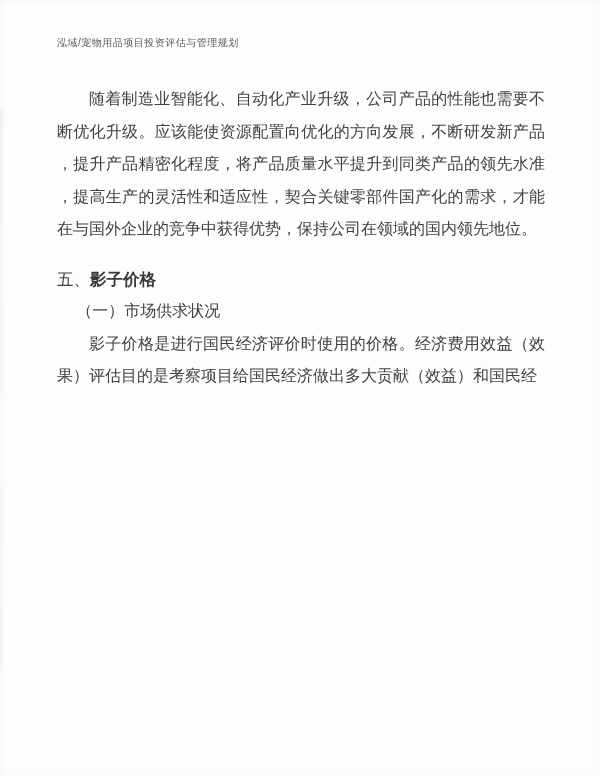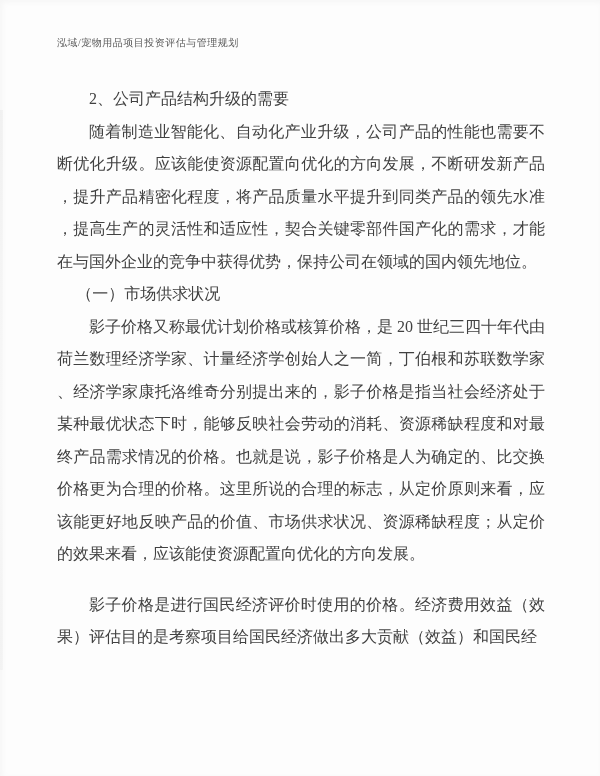--- a/index.html
+++ b/index.html
@@ -9,21 +9,21 @@
   }
   * { margin: 0; padding: 0; box-sizing: border-box; }
   html, body { background: #ffffff; }
   .page {
     position: relative;
     width: 600px;
     height: 776px;
     background: var(--paper);
     overflow: hidden;
     padding: 36px 55px 0 57px;
-    font-family: Liberation Serif, serif;
+    font-family: Liberation Sans, sans-serif;
     color: var(--ink);
     box-shadow: inset 2px 2px 6px rgba(0,0,0,0.035);
   }
   .doc-header {
     font-size: 10px;
     line-height: 14px;
     letter-spacing: 0.5px;
     color: var(--ink-light);
     margin-bottom: 33px;
     white-space: nowrap;
@@ -67,19 +67,18 @@
     opacity: 0.12;
   }
 </style>
 </head>
 <body>
 
 <div class="page">
   <div class="scan-artifact"></div>
   <div class="doc-header">泓域/宠物用品项目投资评估与管理规划</div>
   <div class="content">
-      <div class="h-sub">2、公司产品结构升级的需要</div>
       <div class="para">随着制造业智能化、自动化产业升级，公司产品的性能也需要不断优化升级。应该能使资源配置向优化的方向发展，不断研发新产品，提升产品精密化程度，将产品质量水平提升到同类产品的领先水准，提高生产的灵活性和适应性，契合关键零部件国产化的需求，才能在与国外企业的竞争中获得优势，保持公司在领域的国内领先地位。</div>
+      <div class="h-main"><span>五、</span><span class="bold">影子价格</span></div>
       <div class="h-sub2">（一）市场供求状况</div>
-      <div class="para">影子价格又称最优计划价格或核算价格，是 20 世纪三四十年代由荷兰数理经济学家、计量经济学创始人之一简，丁伯根和苏联数学家、经济学家康托洛维奇分别提出来的，影子价格是指当社会经济处于某种最优状态下时，能够反映社会劳动的消耗、资源稀缺程度和对最终产品需求情况的价格。也就是说，影子价格是人为确定的、比交换价格更为合理的价格。这里所说的合理的标志，从定价原则来看，应该能更好地反映产品的价值、市场供求状况、资源稀缺程度；从定价的效果来看，应该能使资源配置向优化的方向发展。</div>
       <div class="para">影子价格是进行国民经济评价时使用的价格。经济费用效益（效果）评估目的是考察项目给国民经济做出多大贡献（效益）和国民经</div>
     </div>
 </div>
 
 </body></html>

